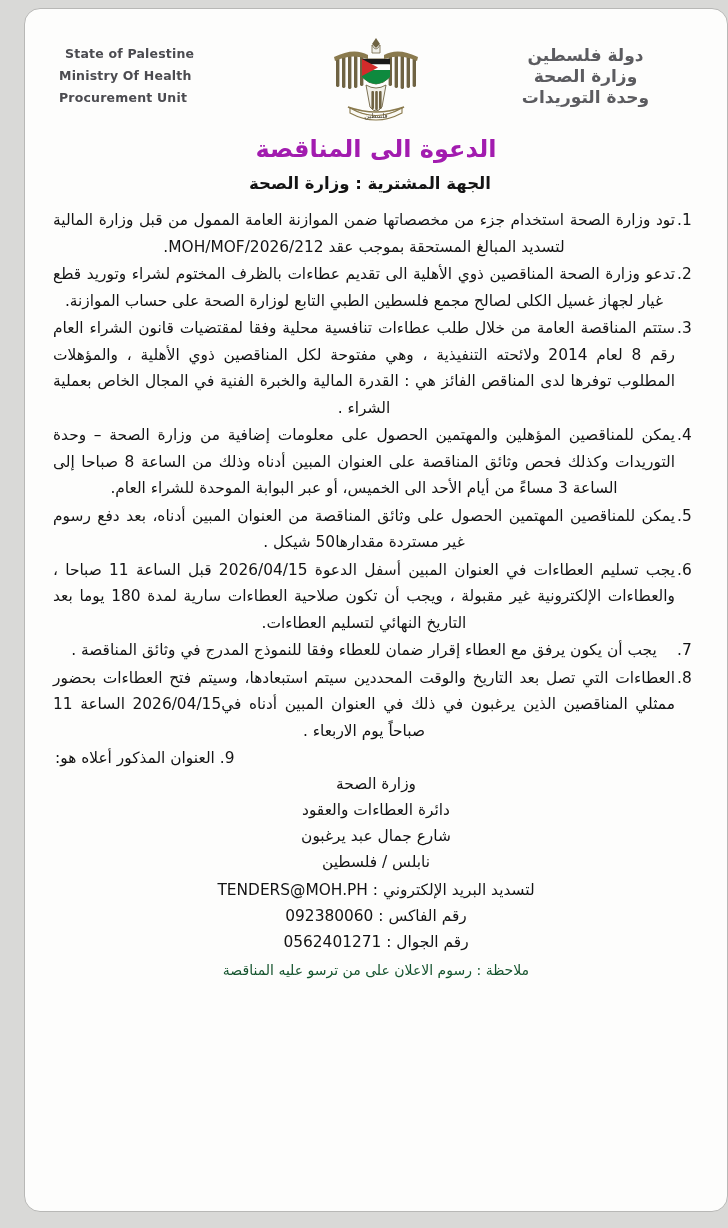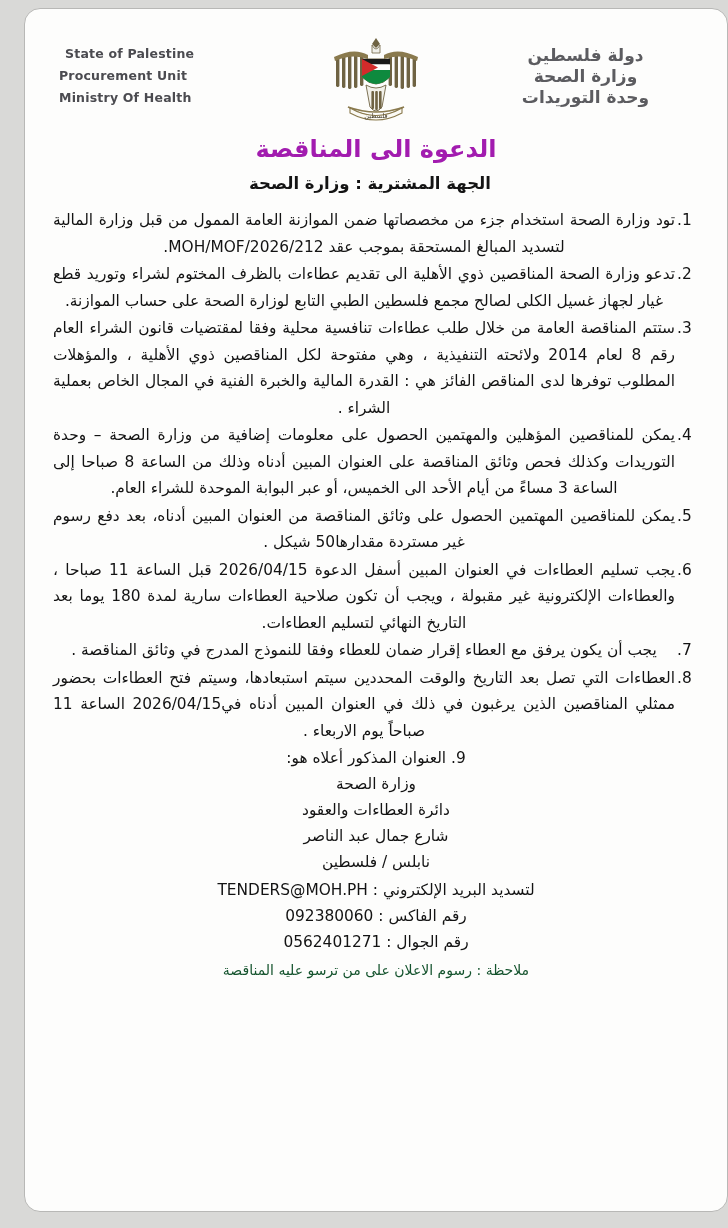--- a/index.html
+++ b/index.html
@@ -129,21 +129,21 @@
   
   .addr {
     direction: rtl;
     text-align: center;
     font-size: 15.4px;
     color: #131313;
     line-height: 26px;
     padding: 0 30px;
   }
   .addr .addr-head {
-    text-align: center;
+    text-align: left;
   }
   .contact {
     direction: rtl;
     text-align: center;
     font-size: 15.4px;
     color: #131313;
     line-height: 26px;
     padding: 2px 30px 0 30px;
   }
   .contact .val {
@@ -162,22 +162,22 @@
 </style>
 </head>
 <body>
 
 <div class="page">
 
   <div class="header">
 
     <div class="hdr-en">
       <div>State of Palestine</div>
+      <div>Ministry Of Health</div>
       <div>Procurement Unit</div>
-      <div>Ministry Of Health</div>
     </div>
 
     <div class="emblem">
       <svg width="96" height="96" viewBox="0 0 96 96" aria-hidden="true">
 
         <path d="M48 5 L44 11 L48 15 L52 11 Z" fill="#6f6343"></path>
         <path d="M44 12 Q48 20 52 12 L52 20 L44 20 Z" fill="#f0efe9" stroke="#6f6343" stroke-width="0.8"></path>
 
         <g fill="#6f6343">
           <rect x="8" y="24" width="3.4" height="30" rx="1.4"></rect>
@@ -270,21 +270,21 @@
     <div class="clause">
       <div class="clause-num">8.</div>
       <div class="clause-text">العطاءات التي تصل بعد التاريخ والوقت المحددين سيتم استبعادها، وسيتم فتح العطاءات بحضور ممثلي المناقصين الذين يرغبون في ذلك في العنوان المبين أدناه في2026/04/15 الساعة 11 صباحاً يوم  الاربعاء .</div>
     </div>
   </div>
 
   <div class="addr">
     <div class="addr-head">9. العنوان المذكور أعلاه هو:</div>
     <div>وزارة الصحة</div>
     <div>دائرة العطاءات والعقود</div>
-    <div>شارع جمال عبد الناصر</div>
+    <div>شارع جمال عبد يرغبون</div>
     <div>نابلس / فلسطين</div>
   </div>
 
   <div class="contact">
     <div>
       <span>لتسديد البريد الإلكتروني :</span>
       <span class="val">TENDERS@MOH.PH</span>
     </div>
     <div>
       <span>رقم الفاكس :</span>

